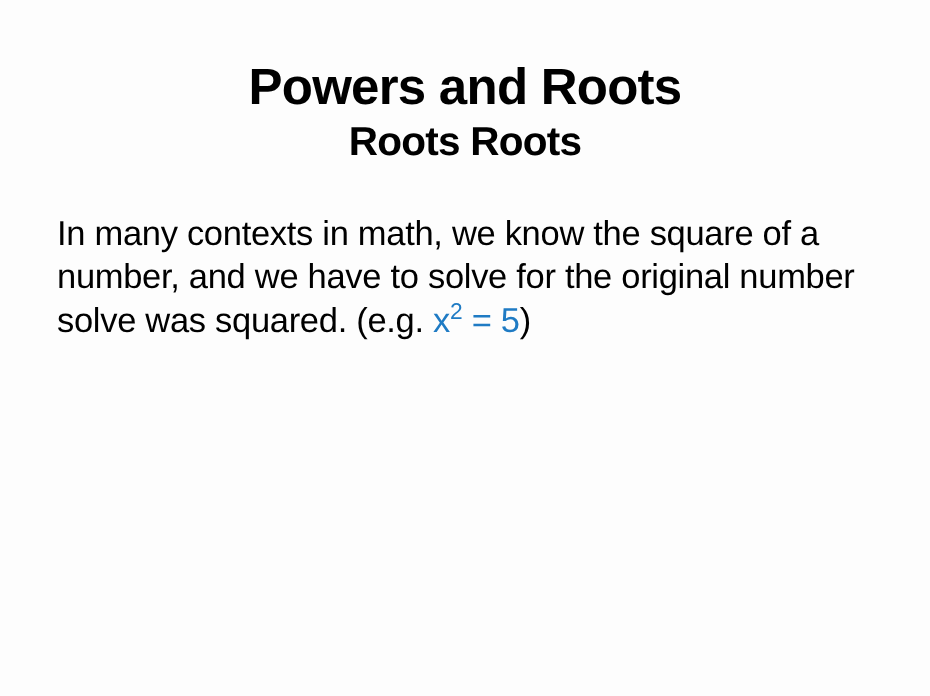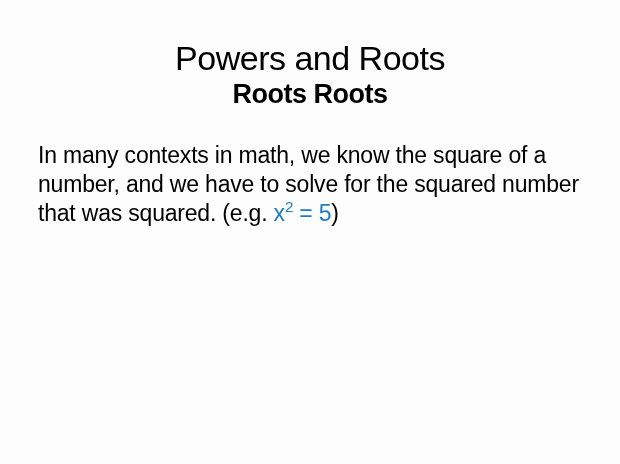--- a/index.html
+++ b/index.html
@@ -11,21 +11,21 @@
   }
   .slide {
     position: relative;
     width: 620px; height: 464px;
     background: #fdfdfd;
   }
   .title {
     margin: 38px 0 0 0;
     text-align: center;
     font-size: 34px;
-    font-weight: normal;
+    font-weight: bold;
     color: #000;
     letter-spacing: -0.5px;
     line-height: 1.18;
   }
   .subtitle {
     margin: 1px 0 0 0;
     text-align: center;
     font-size: 27px;
     font-weight: bold;
     color: #000;
@@ -48,15 +48,15 @@
   }
 </style>
 </head>
 <body>
 
 <div class="slide">
 
   <h1 class="title">Powers and Roots</h1>
   <h2 class="subtitle">Roots Roots</h2>
 
-  <p class="bodytext"><span>In many contexts in math, we know the square of a number, and we have to solve for the squared number that was squared. (e.g. </span><span class="eq">x</span><sup class="eq">2</sup><span class="eq"> = 5</span><span>)</span></p>
+  <p class="bodytext"><span>In many contexts in math, we know the square of a number, and we have to solve for the original number solve was squared. (e.g. </span><span class="eq">x</span><sup class="eq">2</sup><span class="eq"> = 5</span><span>)</span></p>
 
 </div>
 
 </body></html>

